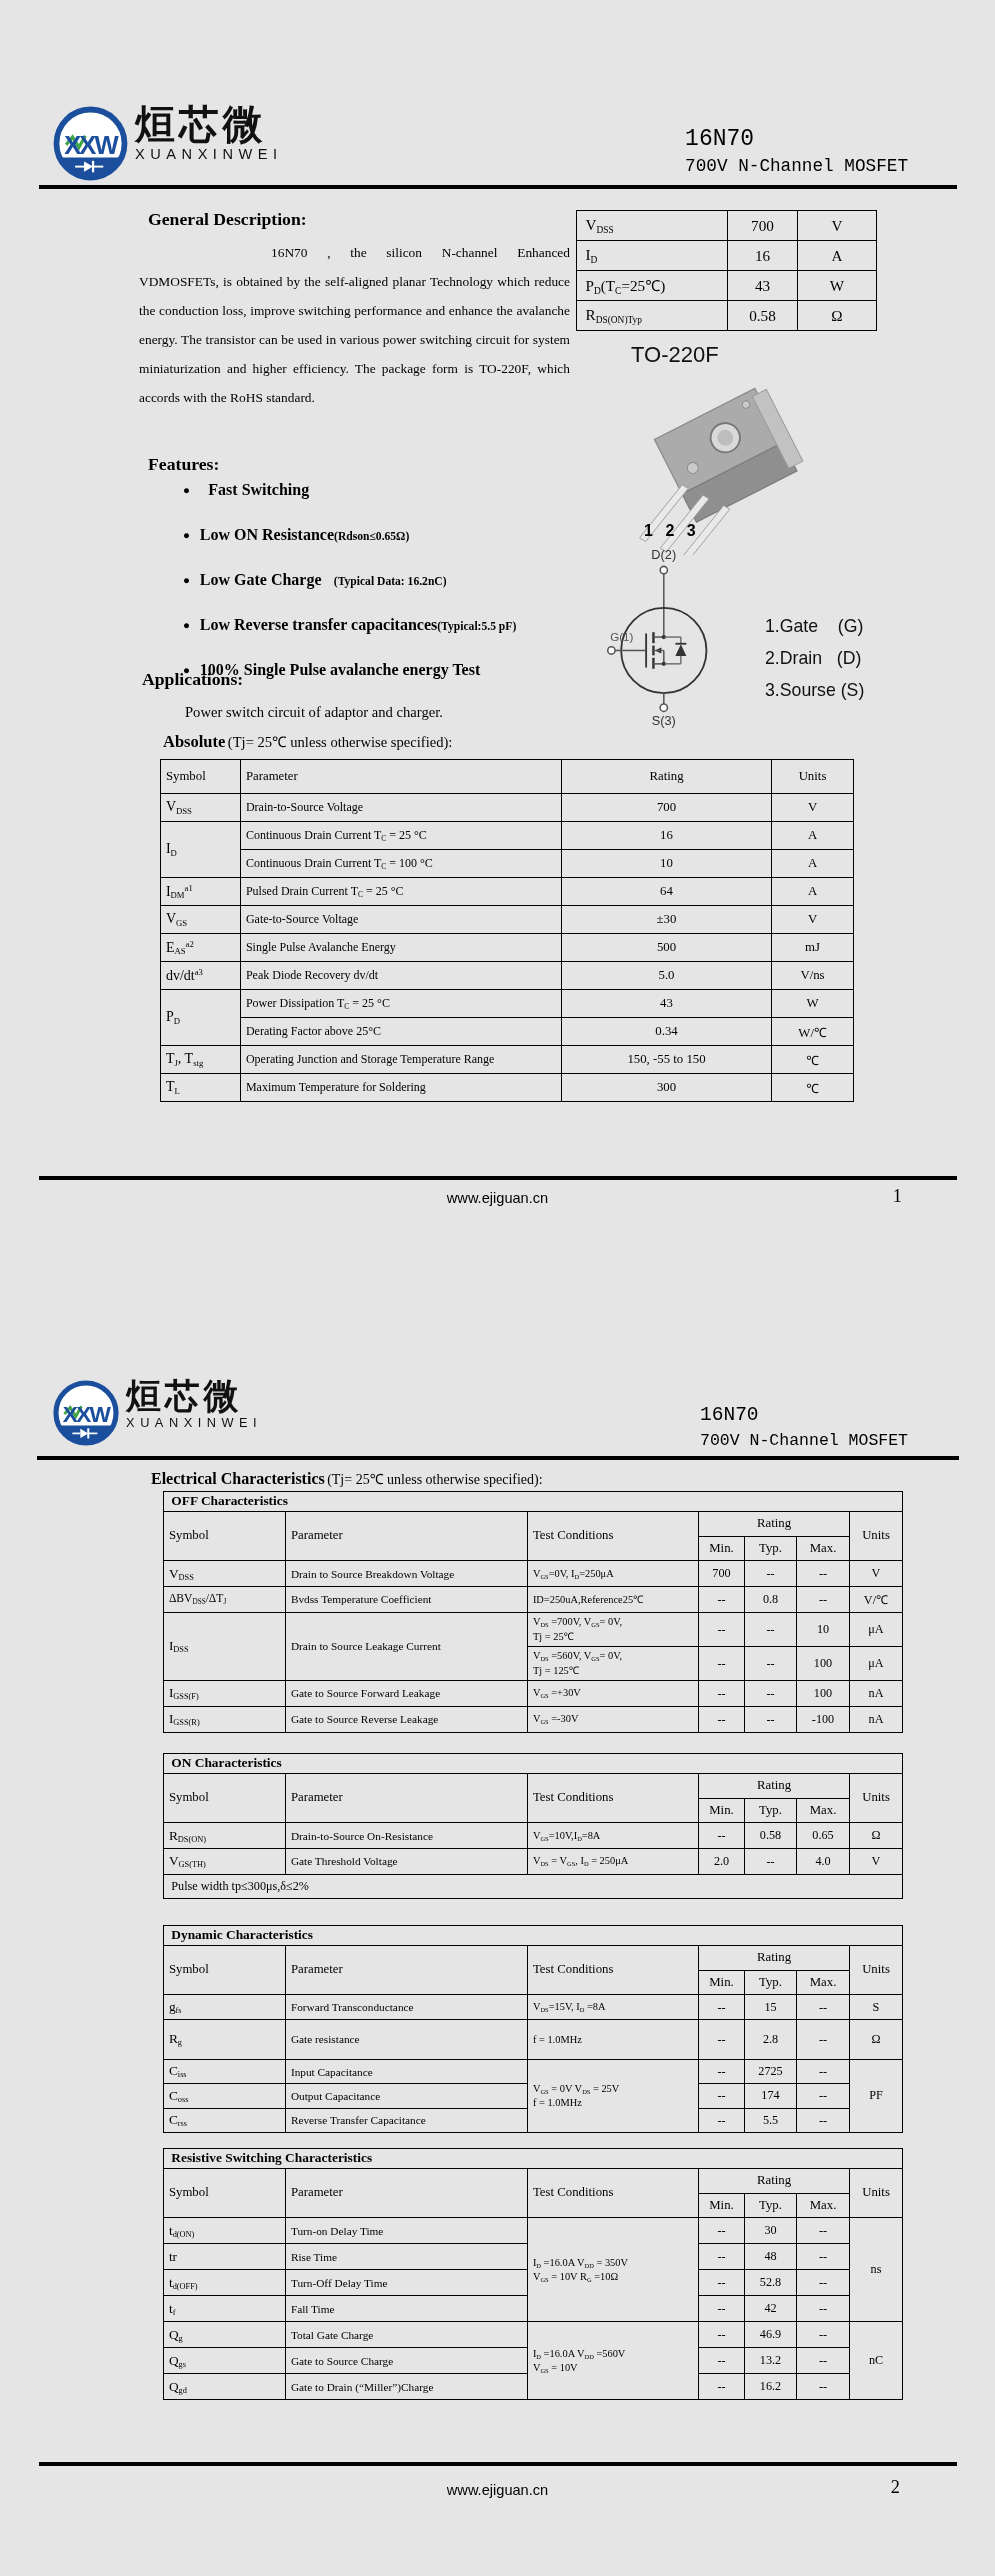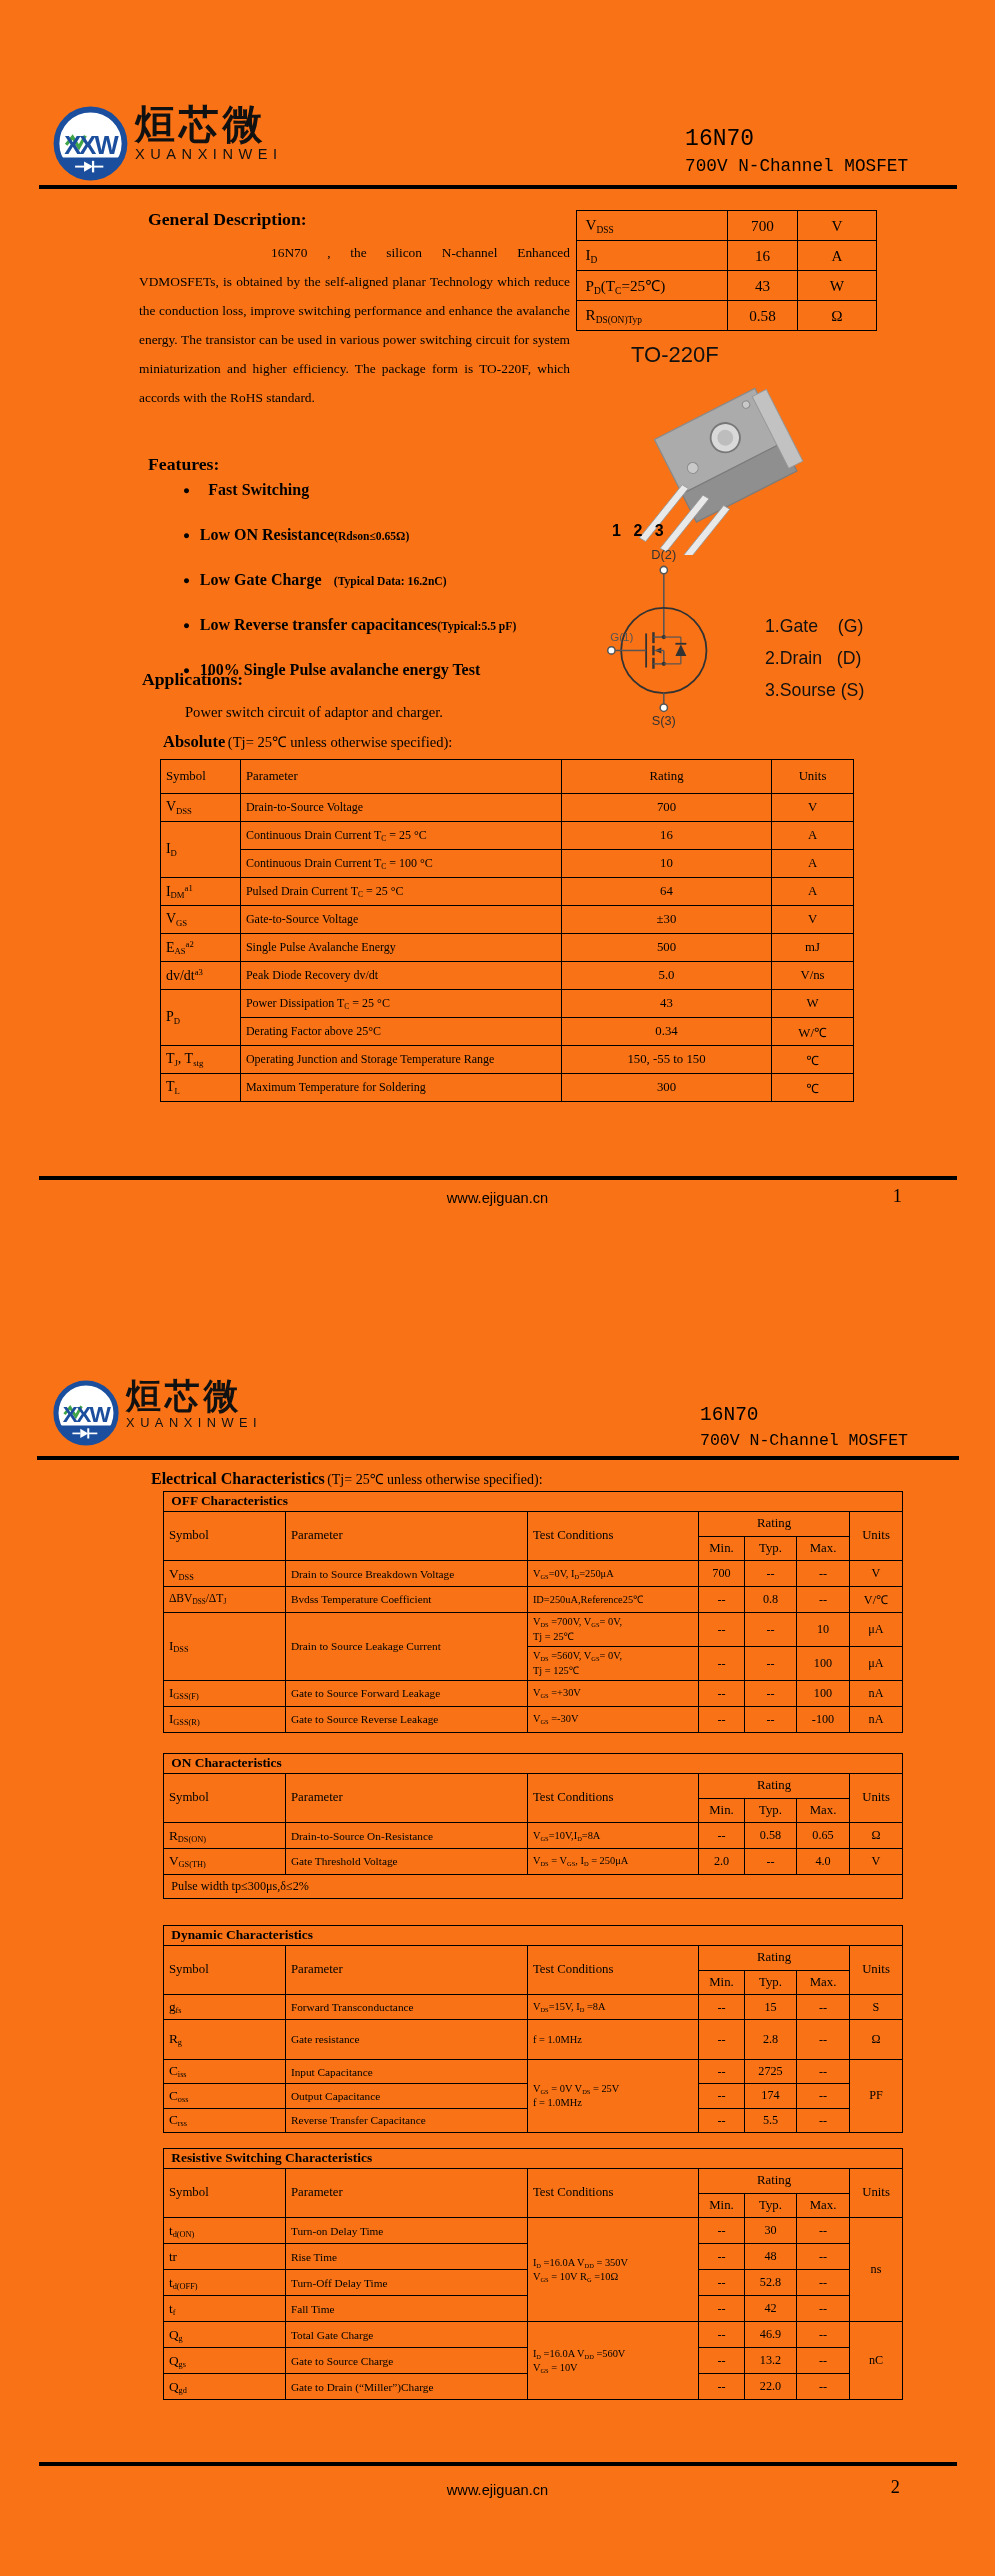--- a/index.html
+++ b/index.html
@@ -1,18 +1,18 @@
 <!DOCTYPE html>
 <html style="font-size:9.8px"><head>
 <meta charset="utf-8">
 <style>
   html,body{margin:0;padding:0;background:#888;}
   #doc{width:995px;height:2576px;background:#ffffff;position:relative;margin:0 auto;
        font-family:"Liberation Serif",serif;color:#000;}
-  .page{position:absolute;left:0;width:995px;height:1288px;background:#f97316;overflow:hidden;}
+  .page{position:absolute;left:0;width:995px;height:1288px;background:#e5e5e5;overflow:hidden;}
   #page1{top:0;} #page2{top:1288px;}
   .abspos{position:absolute;}
 
   
   .brand{display:flex;align-items:flex-start;}
   .brand-text{margin-left:6.1px;}
   .brand-zh{font-family:"Liberation Serif",serif;font-weight:bold;color:#111;line-height:1.0;letter-spacing:3.7px;}
   .brand-en{font-family:"Liberation Sans",sans-serif;color:#111;letter-spacing:5.5px;margin-top:1.2px;}
   .head-right{position:absolute;text-align:left;font-family:Liberation Mono, monospace;color:#000;}
   .part-no{line-height:1.05;}
@@ -45,21 +45,21 @@
   table.qt td{font-size:15.2px;height:29px;}
   table.qt .qsym{padding-left:8.5px;}
 
   
   table.abs .sym{font-size:14px;}
   table.abs .par{font-size:12px;}
   table.abs .num{font-size:12.8px;}
 
   
   .pkg-name{font-family:"Liberation Sans",sans-serif;font-size:22px;color:#111;}
-  .pins{font-family:"Liberation Sans",sans-serif;font-weight:bold;font-size:16px;white-space:pre;letter-spacing:1.2px;}
+  .pins{font-family:"Liberation Sans",sans-serif;font-weight:bold;font-size:16px;white-space:pre;letter-spacing:1.2px;margin-left:32px;}
   .legend-line{font-family:"Liberation Sans",sans-serif;font-size:17.7px;line-height:32px;white-space:pre;color:#111;}
 
   
   .footer-url{position:absolute;left:0;right:0;text-align:center;
               font-family:"Liberation Sans",sans-serif;font-size:14.6px;}
   .footer-num{position:absolute;font-size:18.3px;}
 </style>
 </head>
 <body>
 
@@ -602,21 +602,21 @@
         <td class="sym">Q<sub>gs</sub></td>
         <td class="par">Gate to Source Charge</td>
         <td class="num">--</td>
         <td class="num">13.2</td>
         <td class="num">--</td>
       </tr>
       <tr style="height:26px;">
         <td class="sym">Q<sub>gd</sub></td>
         <td class="par">Gate to Drain (“Miller”)Charge</td>
         <td class="num">--</td>
-        <td class="num">22.0</td>
+        <td class="num">16.2</td>
         <td class="num">--</td>
       </tr>
     </tbody>
       </table>
 
     <div class="rule" style="left:39px;top:1174px;width:918px;height:3.7px;"></div>
     <div class="footer-url" style="top:1194px;">www.ejiguan.cn</div>
     <div class="footer-num" style="right:95px;top:1189px;">2</div>
   </div>
 

